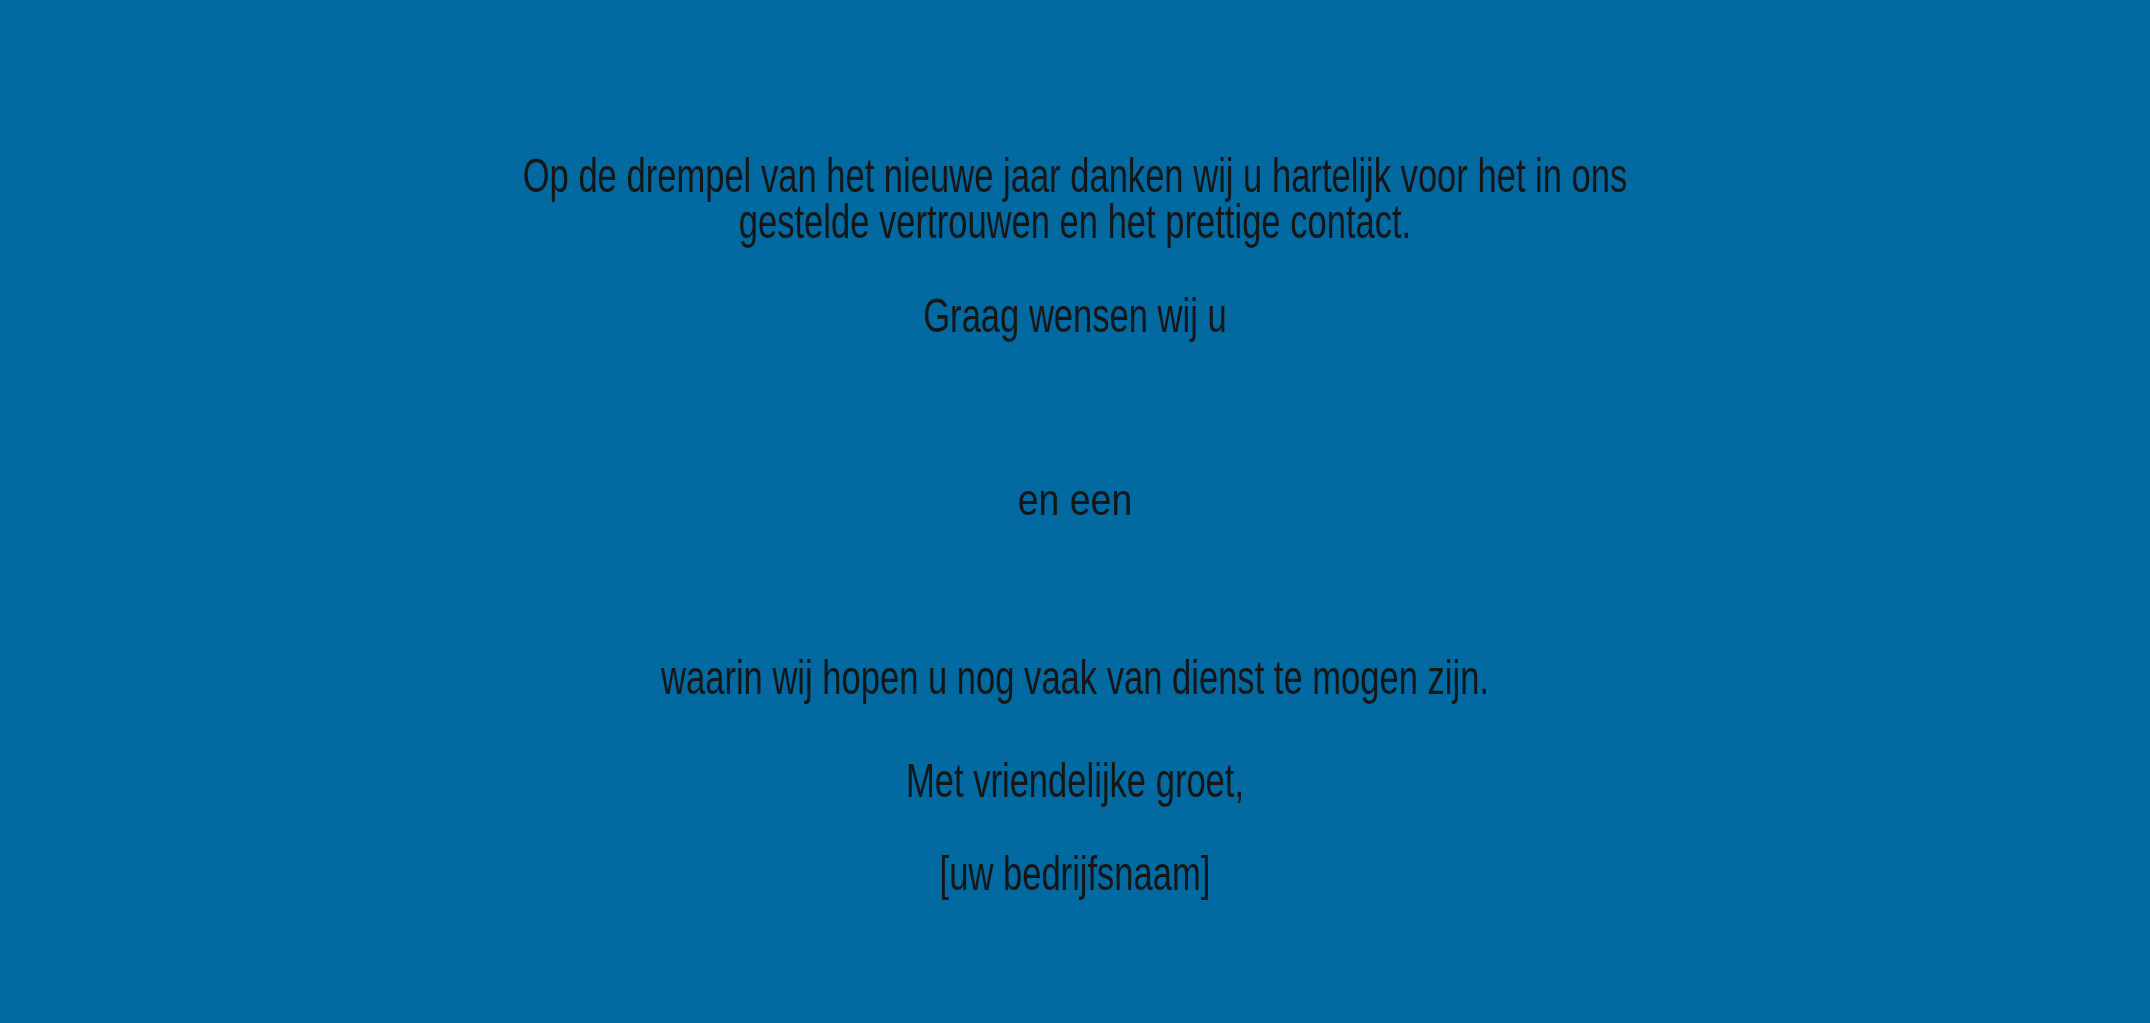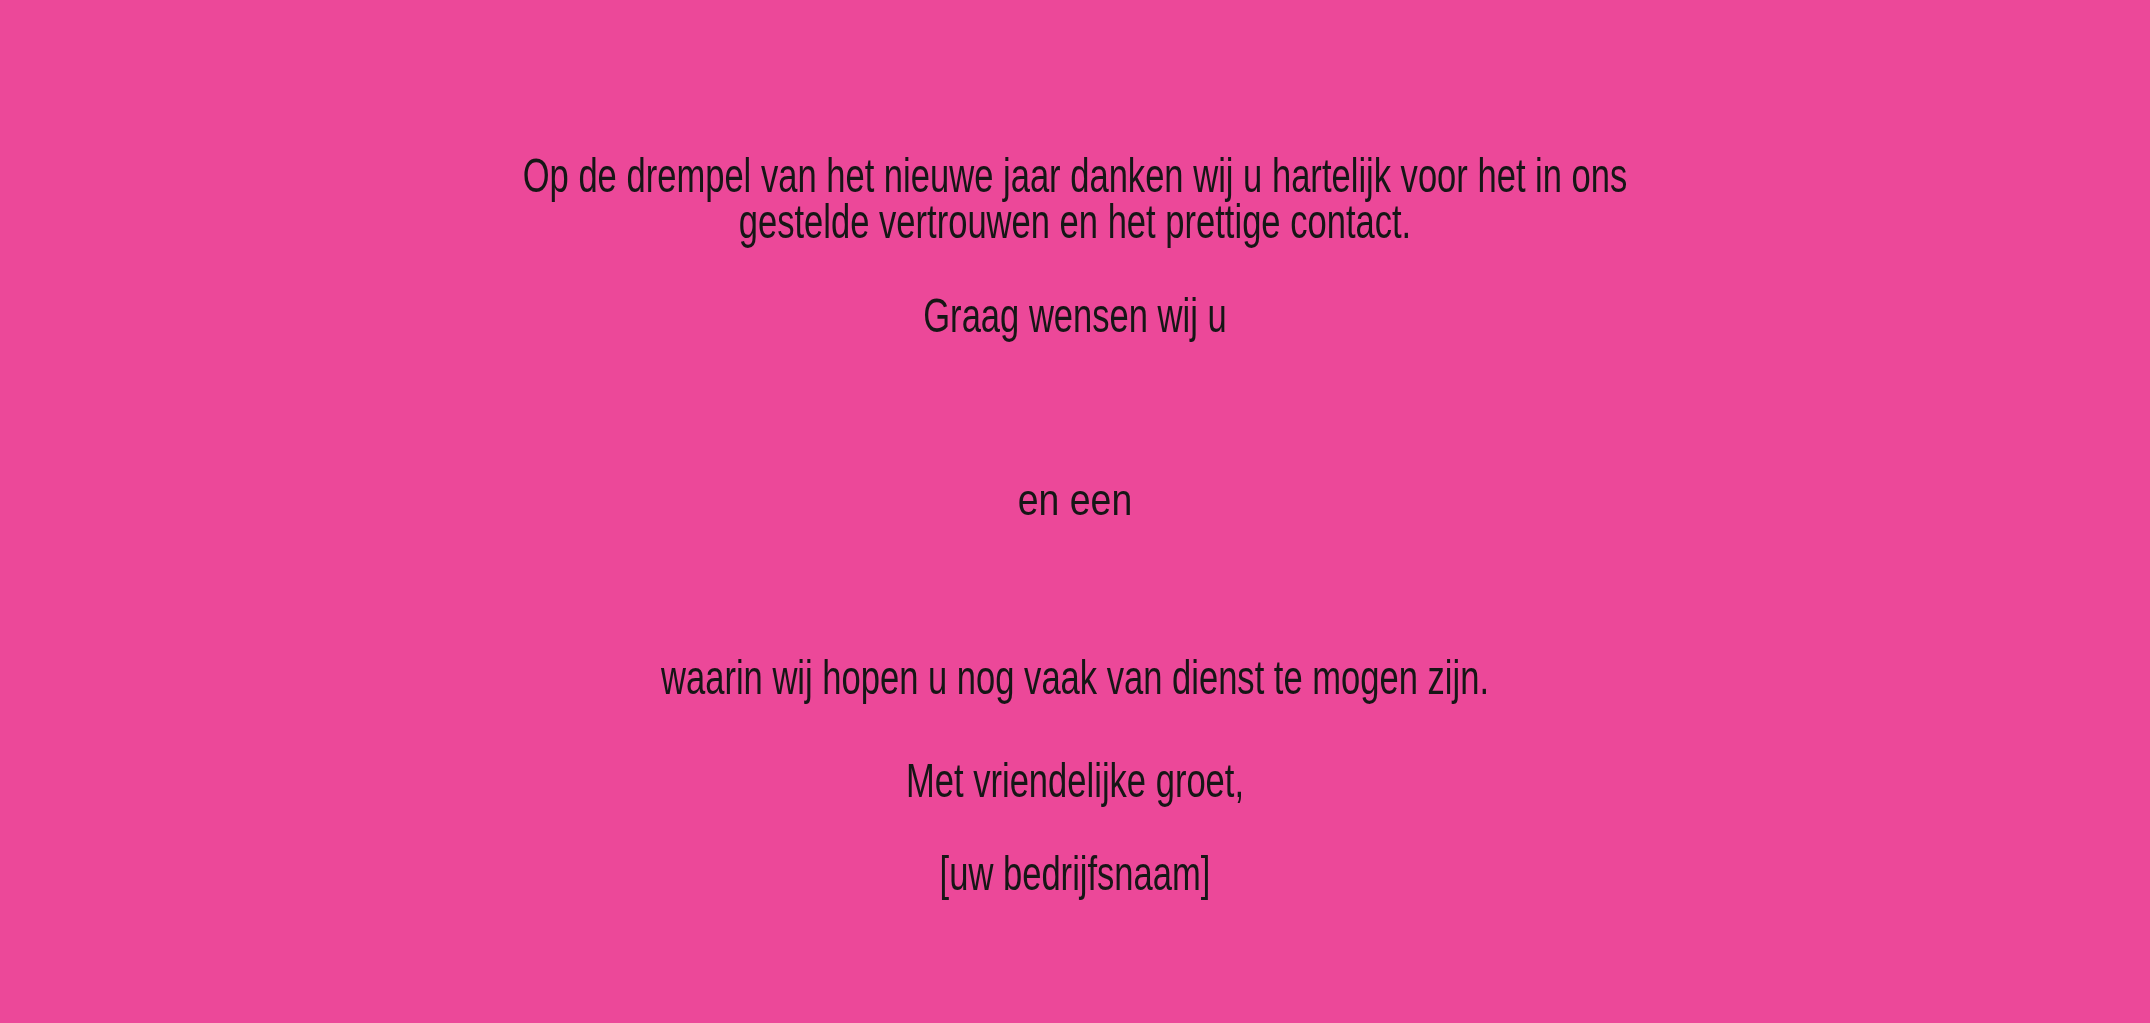--- a/index.html
+++ b/index.html
@@ -9,21 +9,21 @@
   }
   body {
     width: 2150px;
     height: 1023px;
     position: relative;
     overflow: hidden;
   }
   .page {
     position: absolute;
     inset: 0;
-    background: #ec4899;
+    background: #0369a1;
   }
   .line {
     position: absolute;
     left: 0;
     right: 0;
     text-align: center;
     white-space: nowrap;
     color: #161616;
     line-height: 1;
   }

